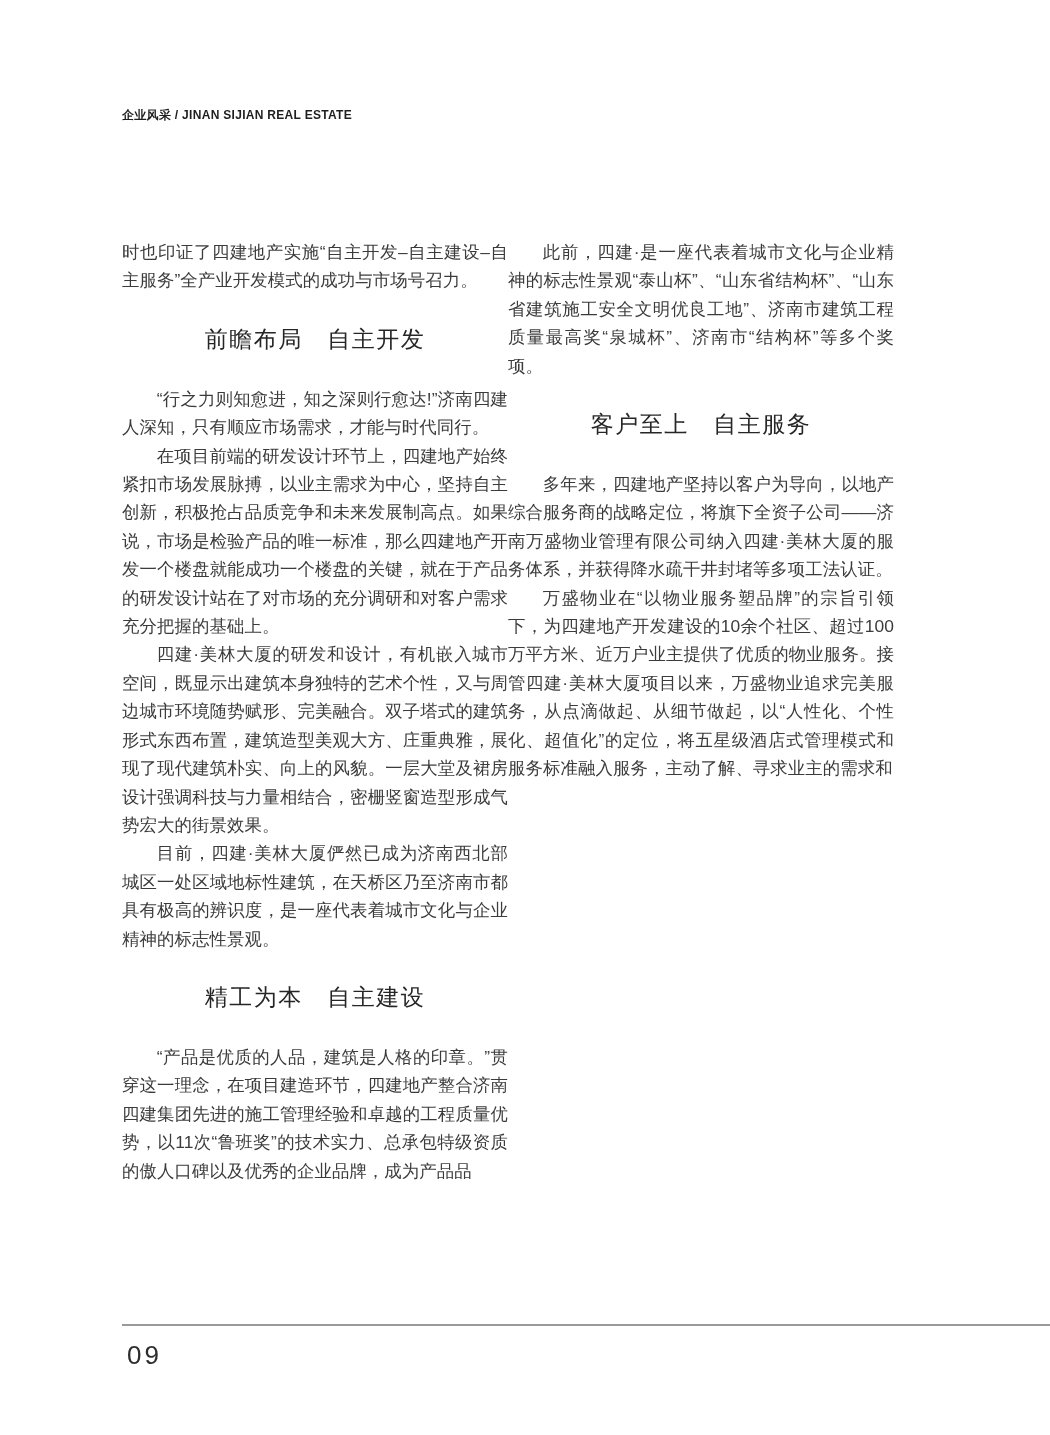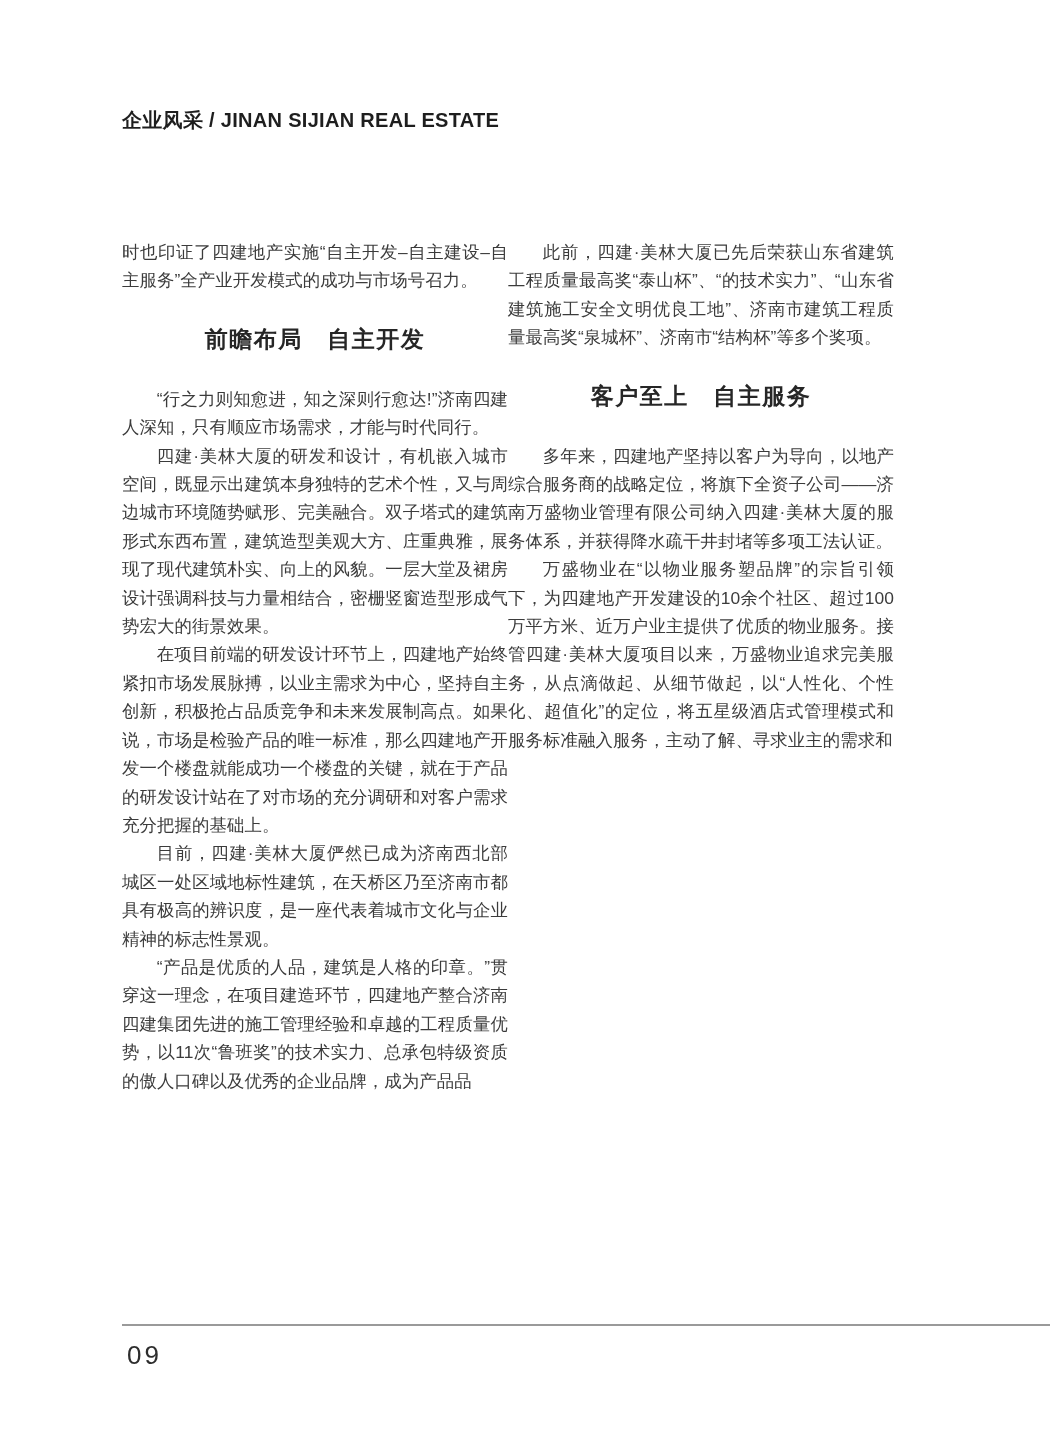--- a/index.html
+++ b/index.html
@@ -18,21 +18,21 @@
     width: 1050px;
     height: 1435px;
     background: var(--background);
     margin: 0 auto;
     overflow: hidden;
   }
   .page-header {
     position: absolute;
     left: 122px;
     top: 107px;
-    font-size: 20px;
+    font-size: 12px;
     font-weight: 700;
     letter-spacing: 0.3px;
     color: var(--header);
     white-space: nowrap;
   }
   .columns {
     position: absolute;
     left: 122px;
     top: 238px;
     width: 850px;
@@ -45,21 +45,21 @@
   .para {
     font-size: 17.4px;
     line-height: 28.4px;
     text-align: justify;
     color: var(--text);
     letter-spacing: 0.1px;
   }
   .para.indent { text-indent: 2em; }
   .sec-heading {
     font-size: 23px;
-    font-weight: 700;
+    font-weight: 400;
     color: var(--heading);
     text-align: center;
     letter-spacing: 1.5px;
     line-height: 30px;
     margin: 29px 0 31px 0;
   }
   .footer-rule {
     position: absolute;
     left: 122px;
     top: 1324px;
@@ -82,27 +82,28 @@
 
 <div class="page">
 
   <div class="page-header">企业风采 / JINAN SIJIAN REAL ESTATE</div>
 
   <div class="columns">
     <div class="column">
         <p class="para">时也印证了四建地产实施“自主开发–自主建设–自主服务”全产业开发模式的成功与市场号召力。</p>
         <h3 class="sec-heading">前瞻布局　自主开发</h3>
         <p class="para indent">“行之力则知愈进，知之深则行愈达!”济南四建人深知，只有顺应市场需求，才能与时代同行。</p>
+        <p class="para indent">在项目前端的研发设计环节上，四建地产始终紧扣市场发展脉搏，以业主需求为中心，坚持自主创新，积极抢占品质竞争和未来发展制高点。如果说，市场是检验产品的唯一标准，那么四建地产开发一个楼盘就能成功一个楼盘的关键，就在于产品的研发设计站在了对市场的充分调研和对客户需求充分把握的基础上。</p>
         <p class="para indent">四建·美林大厦的研发和设计，有机嵌入城市空间，既显示出建筑本身独特的艺术个性，又与周边城市环境随势赋形、完美融合。双子塔式的建筑形式东西布置，建筑造型美观大方、庄重典雅，展现了现代建筑朴实、向上的风貌。一层大堂及裙房设计强调科技与力量相结合，密栅竖窗造型形成气势宏大的街景效果。</p>
-        <p class="para indent">在项目前端的研发设计环节上，四建地产始终紧扣市场发展脉搏，以业主需求为中心，坚持自主创新，积极抢占品质竞争和未来发展制高点。如果说，市场是检验产品的唯一标准，那么四建地产开发一个楼盘就能成功一个楼盘的关键，就在于产品的研发设计站在了对市场的充分调研和对客户需求充分把握的基础上。</p>
         <p class="para indent">目前，四建·美林大厦俨然已成为济南西北部城区一处区域地标性建筑，在天桥区乃至济南市都具有极高的辨识度，是一座代表着城市文化与企业精神的标志性景观。</p>
+        <h3 class="sec-heading">精工为本　自主建设</h3>
         <p class="para indent">“产品是优质的人品，建筑是人格的印章。”贯穿这一理念，在项目建造环节，四建地产整合济南四建集团先进的施工管理经验和卓越的工程质量优势，以11次“鲁班奖”的技术实力、总承包特级资质的傲人口碑以及优秀的企业品牌，成为产品品</p>
       </div>
     <div class="column">
-        <p class="para indent">此前，四建·美林大厦已先后荣获山东省建筑工程质量最高奖“泰山杯”、“的技术实力”、“山东省建筑施工安全文明优良工地”、济南市建筑工程质量最高奖“泉城杯”、济南市“结构杯”等多个奖项。</p>
+        <p class="para indent">此前，四建·是一座代表着城市文化与企业精神的标志性景观“泰山杯”、“山东省结构杯”、“山东省建筑施工安全文明优良工地”、济南市建筑工程质量最高奖“泉城杯”、济南市“结构杯”等多个奖项。</p>
         <h3 class="sec-heading">客户至上　自主服务</h3>
         <p class="para indent">多年来，四建地产坚持以客户为导向，以地产综合服务商的战略定位，将旗下全资子公司——济南万盛物业管理有限公司纳入四建·美林大厦的服务体系，并获得降水疏干井封堵等多项工法认证。</p>
         <p class="para indent">万盛物业在“以物业服务塑品牌”的宗旨引领下，为四建地产开发建设的10余个社区、超过100万平方米、近万户业主提供了优质的物业服务。接管四建·美林大厦项目以来，万盛物业追求完美服务，从点滴做起、从细节做起，以“人性化、个性化、超值化”的定位，将五星级酒店式管理模式和服务标准融入服务，主动了解、寻求业主的需求和</p>
       </div>
   </div>
 
   <div class="footer-rule"></div>
 
   <div class="page-number">09</div>
 

